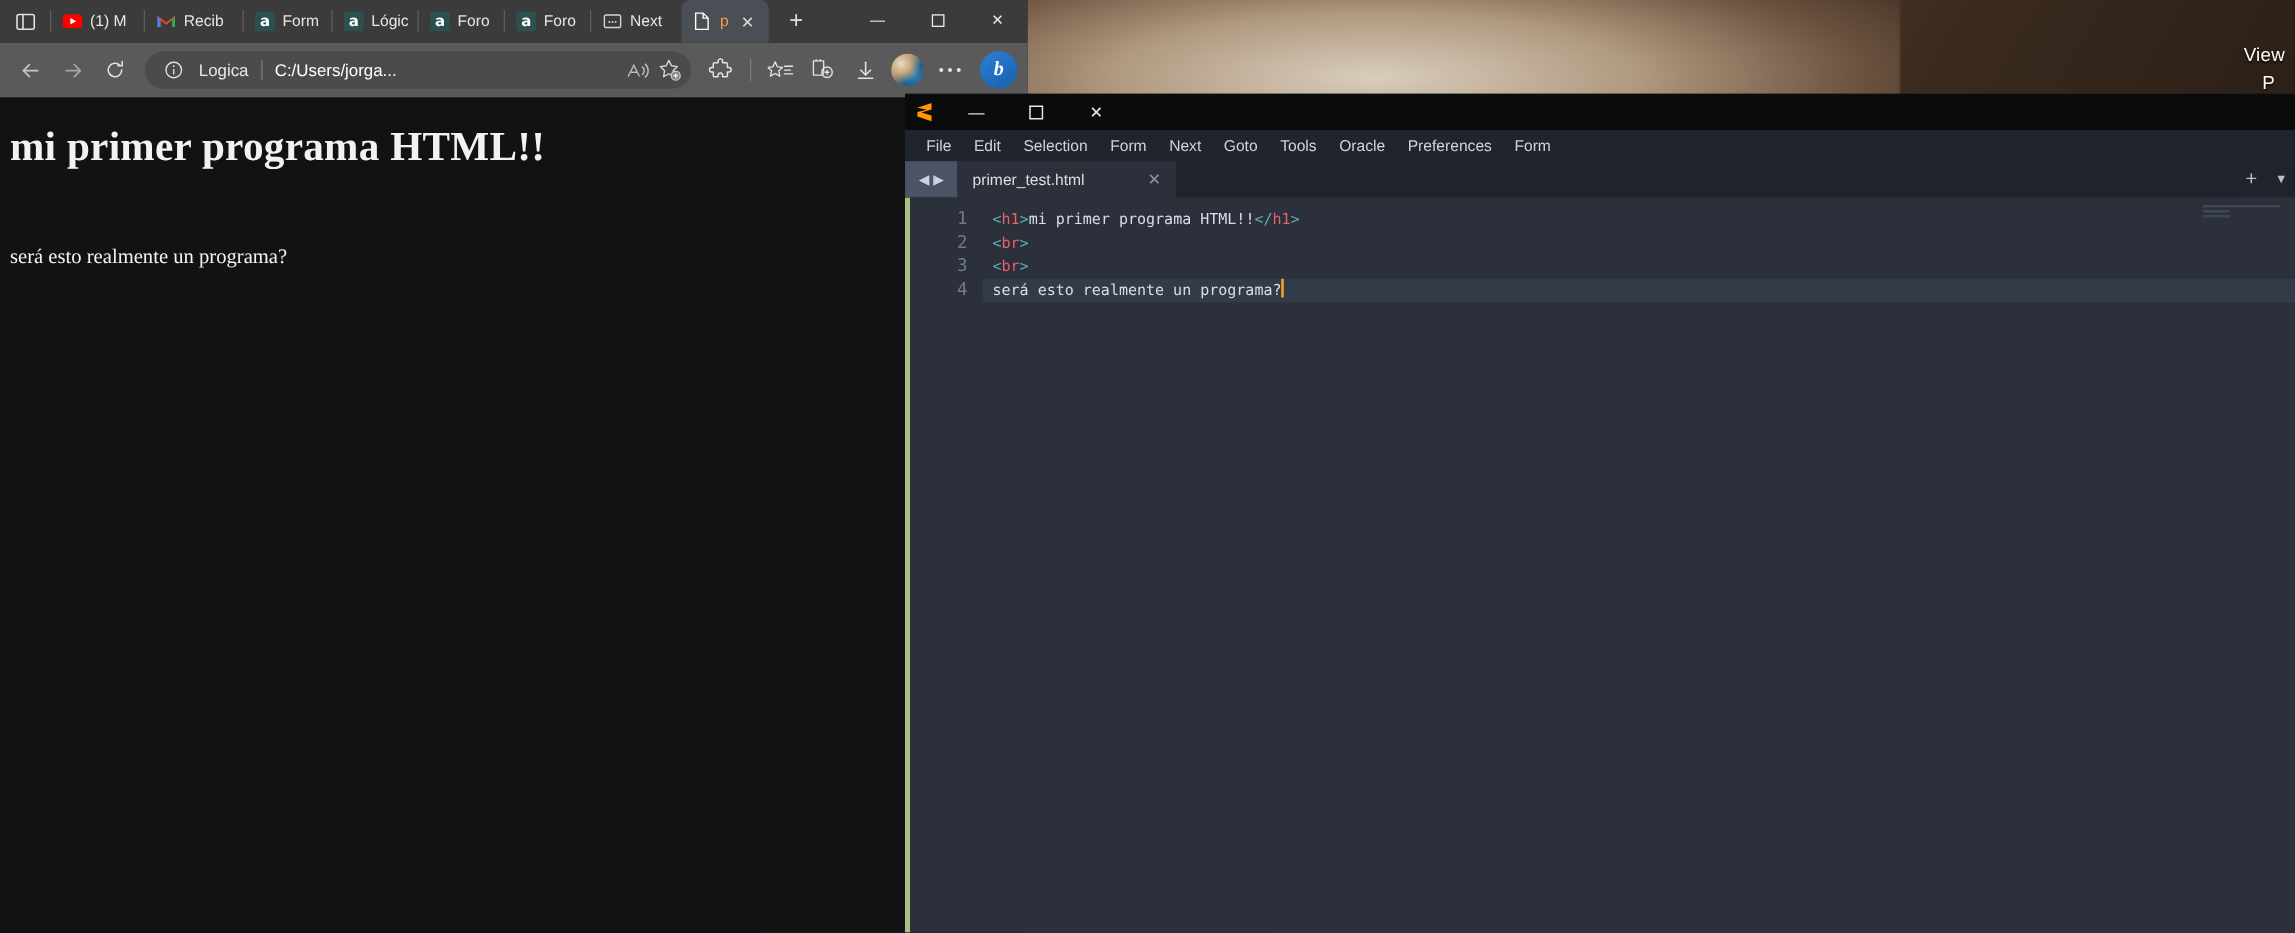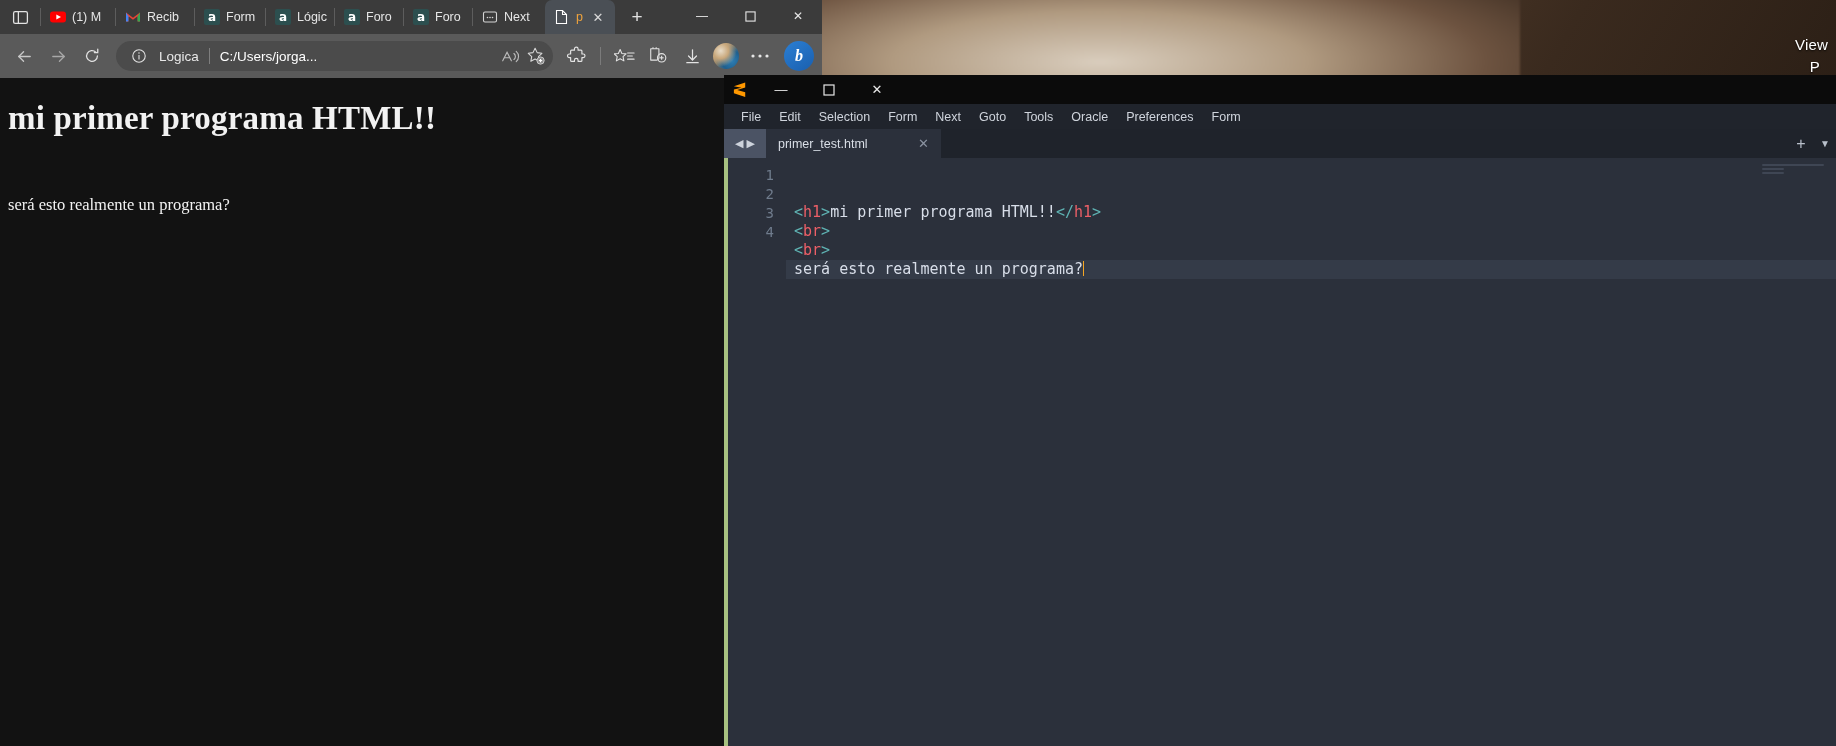--- a/index.html
+++ b/index.html
@@ -166,22 +166,22 @@
   #st-tab-chev { width: 22px; display: flex; align-items: center; justify-content: center; color: #b9c0cb; font-size: 10px; flex: none; }
 
   #st-editor { flex: 1; background: #2b303b; display: flex; position: relative; overflow: hidden; }
   #st-gutter-mark { width: 4px; background: #a7c080; flex: none; }
   #st-gutter {
     width: 58px; flex: none; text-align: right; padding: 8px 12px 0 0;
     font-family: "DejaVu Sans Mono", monospace; font-size: 14px; color: #6f7b8c; line-height: 19px;
   }
   #st-code {
     flex: 1; padding: 8px 0 0 8px;
-    font-family: "DejaVu Sans Mono", monospace; font-size: 15px; line-height: 19px;
-    white-space: pre; color: #d8dee9; margin-top: 37px;
+    font-family: "DejaVu Sans Mono", monospace; font-size: 12px; line-height: 19px;
+    white-space: pre; color: #d8dee9;
   }
   .c-punct { color: #5fb3b3; }
   .c-tag   { color: #ec5f67; }
   .c-text  { color: #d8dee9; }
   .code-line.active { background: #343b48; display: block; margin-left: -8px; padding-left: 8px; }
   #st-caret {
     display: inline-block; width: 1.5px; height: 15px; background: #f5a623;
     vertical-align: -2px; margin-left: 0px;
   }
   #st-minimap {

